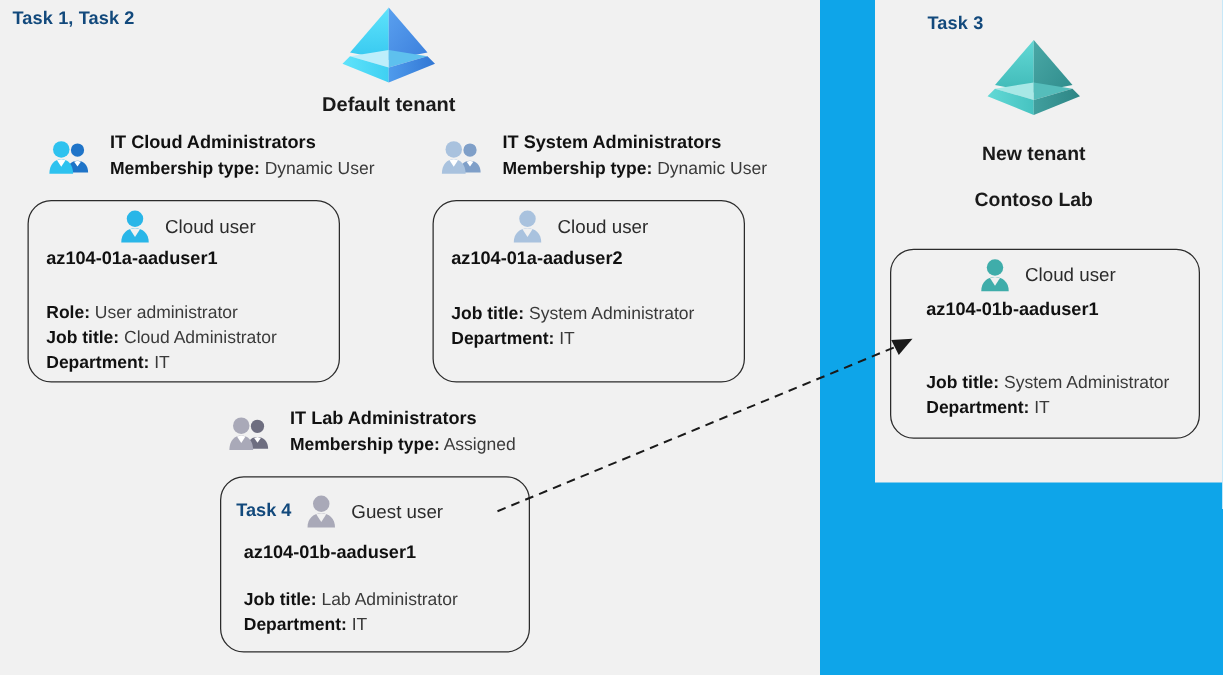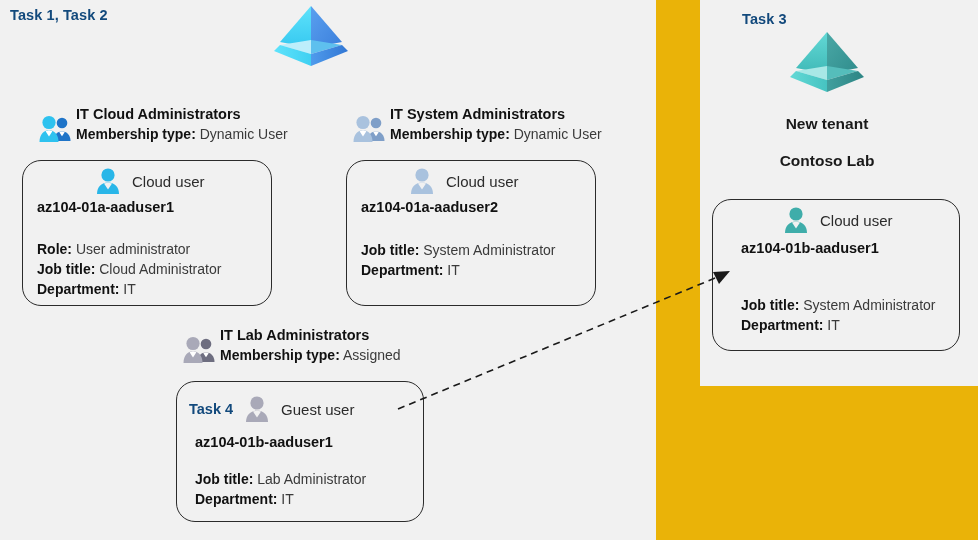--- a/index.html
+++ b/index.html
@@ -8,21 +8,21 @@
     padding: 0;
     background: #ffffff;
   }
   body {
     font-family: "Liberation Sans", sans-serif;
   }
   #canvas {
     position: relative;
     width: 978px;
     height: 540px;
-    background: #eab308;
+    background: #0ea5e9;
     overflow: hidden;
   }
 
   
   .panel {
     position: absolute;
     background: #f1f1f1;
   }
   #panel-left  { left: 0px;   top: 0px; width: 656px; height: 540px; }
   #panel-right { left: 700px; top: 0px; width: 278px; height: 386px; }
@@ -55,22 +55,22 @@
   #tenant-default .tenant-title { font-size: 16px; margin-top: 2px; }
   #tenant-new     { left: 712px; top: 30px; width: 230px; }
   #tenant-new .tenant-title { font-size: 15.5px; margin-top: 16px; }
 
   .pyramid-icon { display: block; margin: 0 auto; }
 
   
   .group-header {
     position: absolute;
     display: flex;
-    align-items: flex-end;
-    gap: 4px;
+    align-items: center;
+    gap: 16px;
     white-space: nowrap;
   }
   .group-icon { flex: none; margin-top: 3px; }
   .group-text { line-height: 1.42; }
   .group-name {
     font-weight: bold;
     font-size: 14.5px;
     color: #111;
   }
   .group-meta {
@@ -180,20 +180,21 @@
             <stop offset="1" stop-color="#3277d4"></stop>
         </linearGradient>
       </defs>
       <polygon points="39,2 39,44 8,38" fill="url(#pyrL)"></polygon>
       <polygon points="39,2 70,38 39,44" fill="url(#pyrR)"></polygon>
       <polygon points="39,36 8,41 39,50" fill="#bdeefb"></polygon>
       <polygon points="39,36 70,41 39,50" fill="#5ec0ee"></polygon>
       <polygon points="8,41 2,47 39,62 39,50" fill="url(#basL)"></polygon>
       <polygon points="70,41 76,47 39,62 39,50" fill="url(#basR)"></polygon>
     </svg>
+    <div class="tenant-title">Default tenant</div>
   </div>
 
   <div class="group-header" id="group-cloud-admins">
     <svg class="group-icon" width="34" height="30" viewBox="0 0 34 30">
       <circle cx="24" cy="9" r="5.3" fill="#1f74c8"></circle>
       <path d="M15.5 27 C15.5 20.8 19.3 17.5 24 17.5 C28.7 17.5 32.5 20.8 32.5 27 Z" fill="#1f74c8"></path>
       <path d="M21.3 18.3 L24 22.2 L26.7 18.3 L24 17.5 Z" fill="#ffffff"></path>
       <circle cx="11" cy="8.5" r="6.6" fill="#2ec2ef"></circle>
       <path d="M1.5 28 C1.5 20.4 5.8 16.3 11 16.3 C16.2 16.3 20.5 20.4 20.5 28 Z" fill="#2ec2ef"></path>
       <path d="M7.6 17.2 L11 22.4 L14.4 17.2 L11 16.3 Z" fill="#ffffff"></path>

